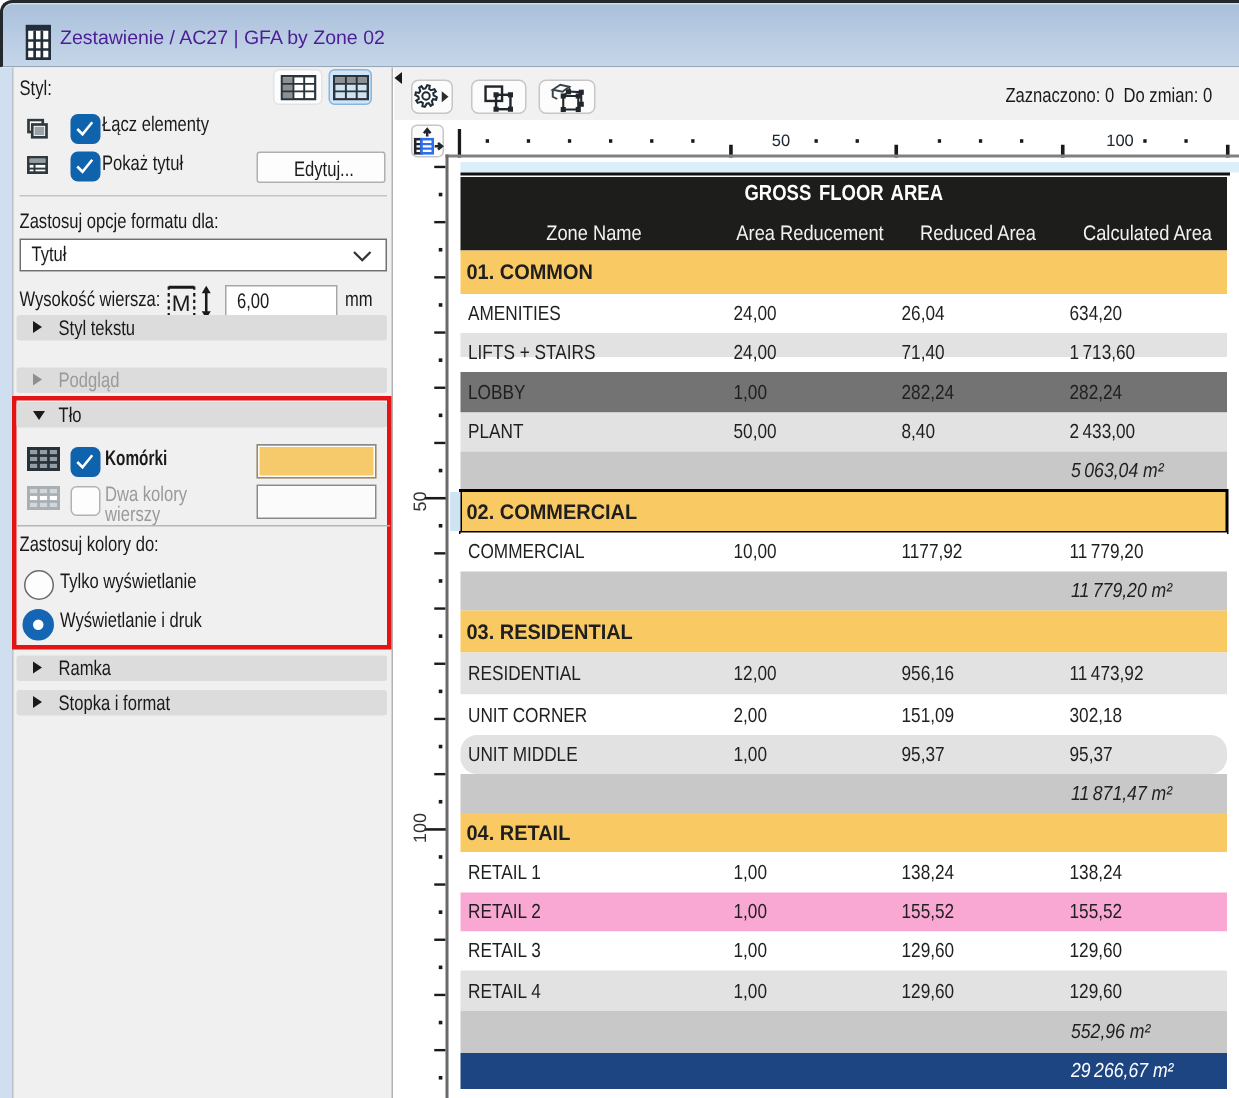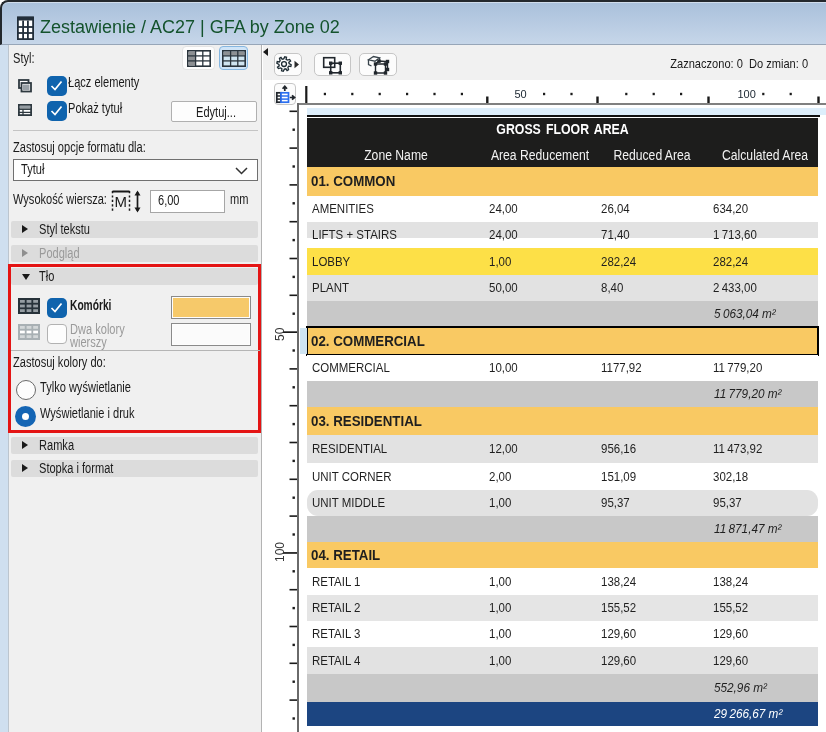--- a/index.html
+++ b/index.html
@@ -4,21 +4,21 @@
 <style>
 * { margin:0; padding:0; box-sizing:border-box; }
 html,body { width:826px; height:732px; overflow:hidden; }
 body { font-family:"Liberation Sans", sans-serif; background:#fff; position:relative; }
 .abs { position:absolute; }
 #titlebar { left:0; top:0; width:826px; height:45px;
   background:linear-gradient(#a9c0db,#c6d6e9); box-shadow:inset 0 1px 0 rgba(255,255,255,0.45);
   border-top:2px solid #23282d; border-left:2px solid #23282d;
   border-bottom:1px solid #97a6b8;
   border-top-left-radius:8px; }
-#titletext { left:40px; top:17px; font-size:18px; color:#14532d; white-space:nowrap; }
+#titletext { left:40px; top:17px; font-size:13px; color:#4c1d95; white-space:nowrap; }
 #panel { left:0; top:45px; width:262px; height:687px; background:#f0f0f0;
   border-right:1px solid #b3b3b3; }
 #bluestrip { left:0; top:45px; width:9px; height:687px; background:#cfdfef;
   border-right:1px solid #bcc5ce; }
 .lbl { font-size:14px; line-height:16px; color:#1a1a1a; white-space:nowrap;
   transform:scaleX(0.79); transform-origin:left top; }
 .glbl { font-size:14px; color:#9a9a9a; white-space:nowrap;
   transform:scaleX(0.79); transform-origin:left top; }
 .secbar { left:11px; width:247px; height:17px; background:#dcdcdc; border-radius:2px; }
 .secbar .tri { position:absolute; left:11px; top:4px; width:0; height:0; }
@@ -117,21 +117,21 @@
   <path d="M1.5 1 V22 M18.5 1 V22" stroke="#1a1a1a" stroke-width="1.5" stroke-dasharray="2.2 2.2" fill="none"></path>
   <text x="3.5" y="17" font-size="15" font-family="Liberation Sans" fill="#1a1a1a">M</text>
   <path d="M26.5 2 V21" stroke="#1a1a1a" stroke-width="1.7"></path>
   <path d="M26.5 0.5 L23.5 5.5 H29.5 Z" fill="#1a1a1a"></path>
   <path d="M26.5 22.5 L23.5 17.5 H29.5 Z" fill="#1a1a1a"></path>
 </svg>
 <div class="abs" style="left:150px;top:189.5px;width:75px;height:23.5px;background:#fff;border:1px solid #a6a6a6">
   <div class="lbl" style="position:absolute;left:6.5px;top:1.8px">6,00</div>
 </div>
 <div class="abs lbl" style="left:229.5px;top:191px">mm</div>
-<div class="abs secbar" style="top:221px">
+<div class="abs secbar" style="top:210px">
     <span class="tri tri-r"></span>
     <span class="st">Styl tekstu</span>
   </div>
 <div class="abs secbar" style="top:245px">
     <span class="tri tri-rg"></span>
     <span class="st" style="color:#9a9a9a">Podgląd</span>
   </div>
 <div class="abs" style="left:8px;top:264px;width:253px;height:169px;border:3px solid #e41414"></div>
 <div class="abs secbar" style="top:268px;width:247px">
     <span class="tri tri-d"></span>
@@ -317,21 +317,21 @@
       <span class="c2" style="top:5px">24,00</span>
       <span class="c3" style="top:5px">26,04</span>
       <span class="c4" style="top:5px">634,20</span>
     </div>
     <div class="abs trow" style="top:222px;height:16px;background:#e2e2e2;">
       <span class="c1" style="top:5px">LIFTS + STAIRS</span>
       <span class="c2" style="top:5px">24,00</span>
       <span class="c3" style="top:5px">71,40</span>
       <span class="c4" style="top:5px">1 713,60</span>
     </div>
-    <div class="abs trow" style="top:248px;height:27px;background:#fde047;">
+    <div class="abs trow" style="top:248px;height:27px;background:#737373;">
       <span class="c1" style="top:5.5px">LOBBY</span>
       <span class="c2" style="top:5.5px">1,00</span>
       <span class="c3" style="top:5.5px">282,24</span>
       <span class="c4" style="top:5.5px">282,24</span>
     </div>
     <div class="abs trow" style="top:275px;height:26px;background:#e2e2e2;">
       <span class="c1" style="top:5px">PLANT</span>
       <span class="c2" style="top:5px">50,00</span>
       <span class="c3" style="top:5px">8,40</span>
       <span class="c4" style="top:5px">2 433,00</span>
@@ -377,21 +377,21 @@
     </div>
     <div class="abs trow" style="top:542px;height:26px;background:#f9c963;">
       <span class="ghead" style="top:4.5px">04. RETAIL</span>
     </div>
     <div class="abs trow" style="top:568px;height:27px;background:#ffffff;">
       <span class="c1" style="top:5.5px">RETAIL 1</span>
       <span class="c2" style="top:5.5px">1,00</span>
       <span class="c3" style="top:5.5px">138,24</span>
       <span class="c4" style="top:5.5px">138,24</span>
     </div>
-    <div class="abs trow" style="top:595px;height:26px;background:#e5e5e5;">
+    <div class="abs trow" style="top:595px;height:26px;background:#f9a8d4;">
       <span class="c1" style="top:5px">RETAIL 2</span>
       <span class="c2" style="top:5px">1,00</span>
       <span class="c3" style="top:5px">155,52</span>
       <span class="c4" style="top:5px">155,52</span>
     </div>
     <div class="abs trow" style="top:621px;height:26px;background:#ffffff;">
       <span class="c1" style="top:5px">RETAIL 3</span>
       <span class="c2" style="top:5px">1,00</span>
       <span class="c3" style="top:5px">129,60</span>
       <span class="c4" style="top:5px">129,60</span>

